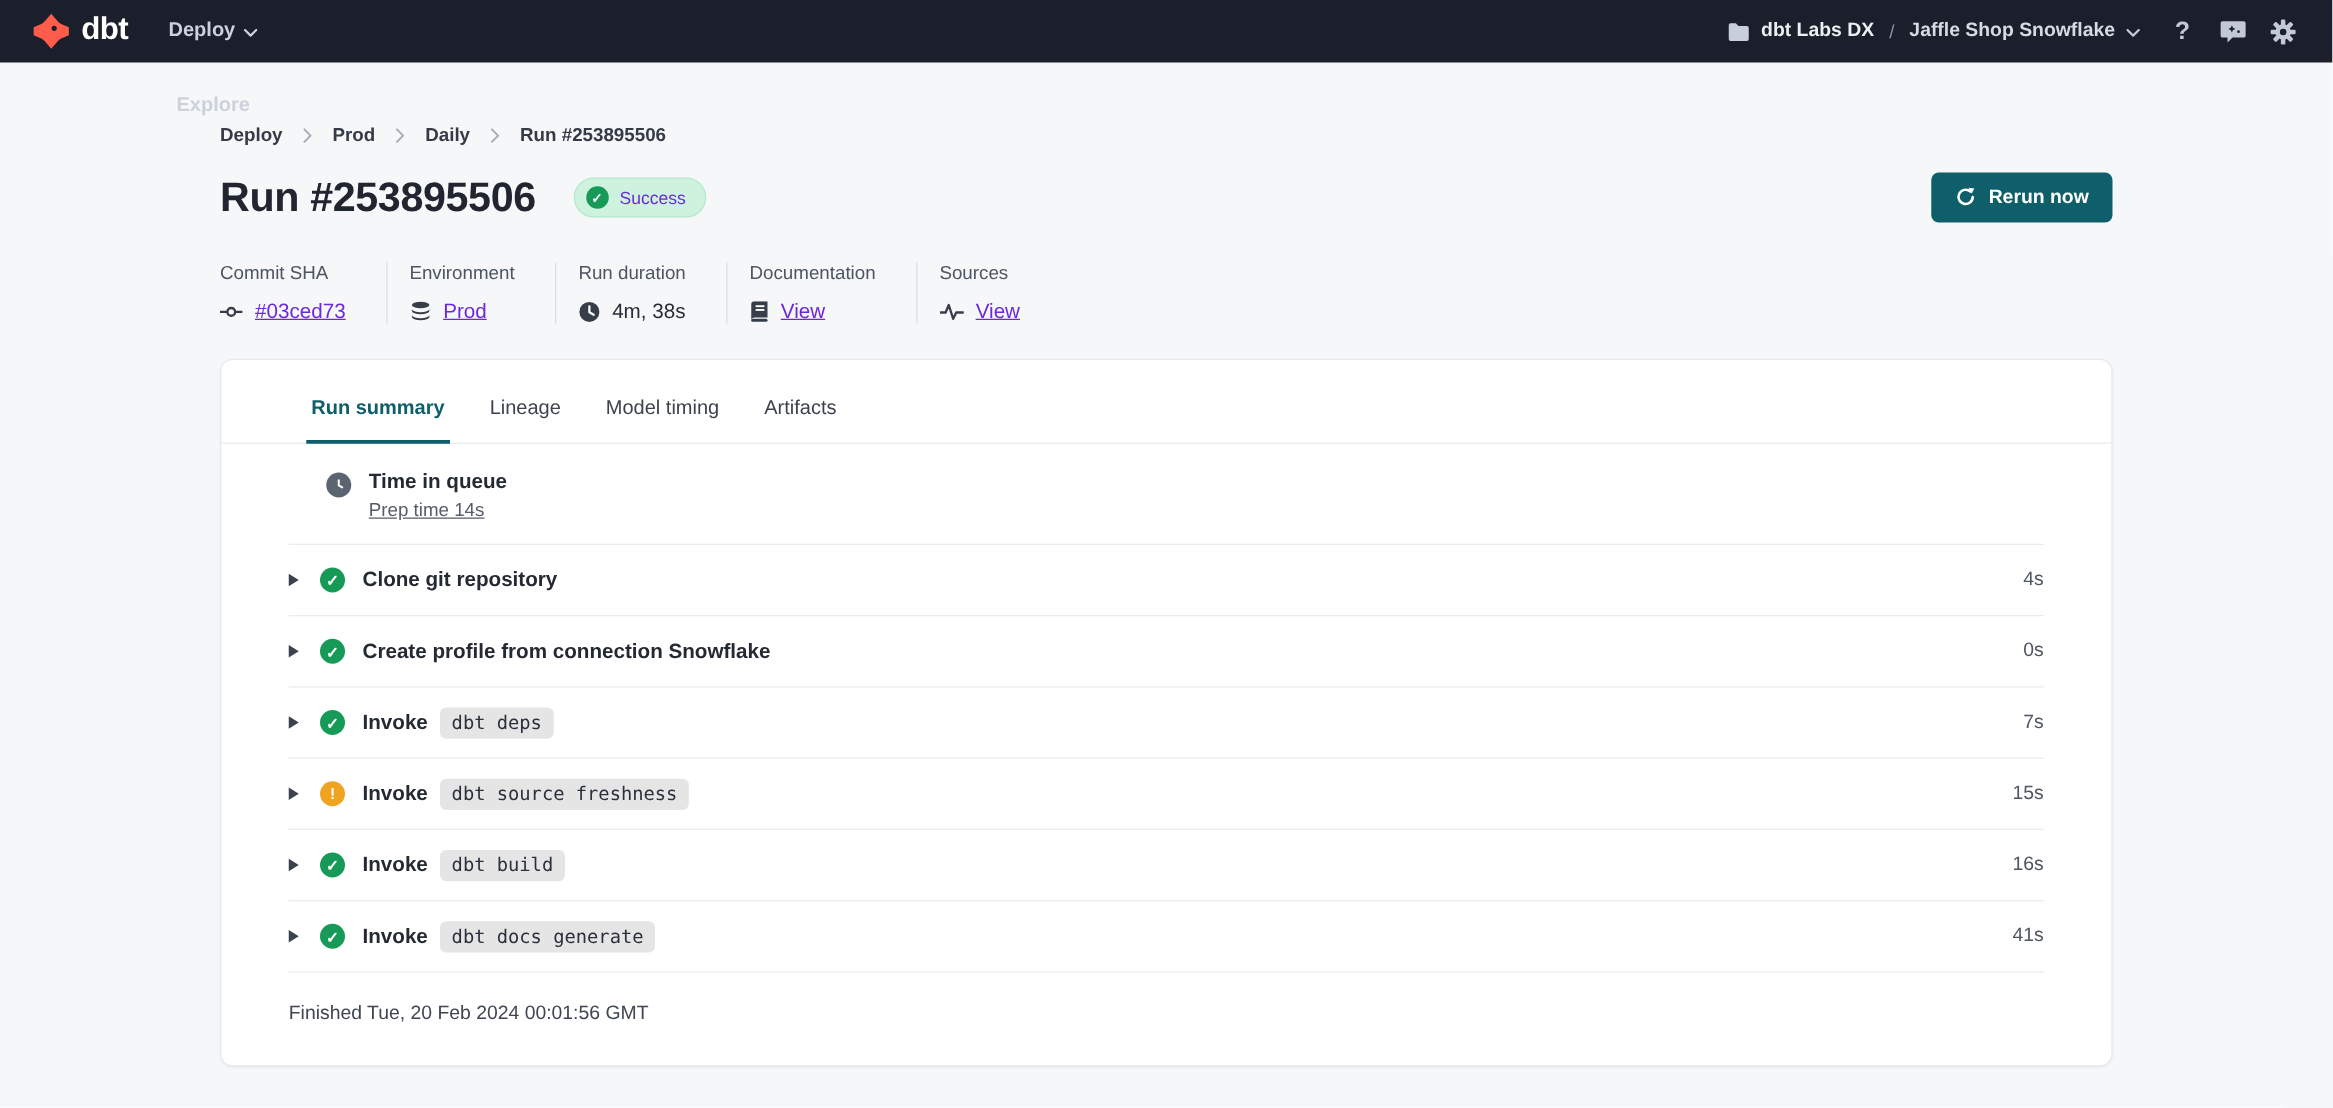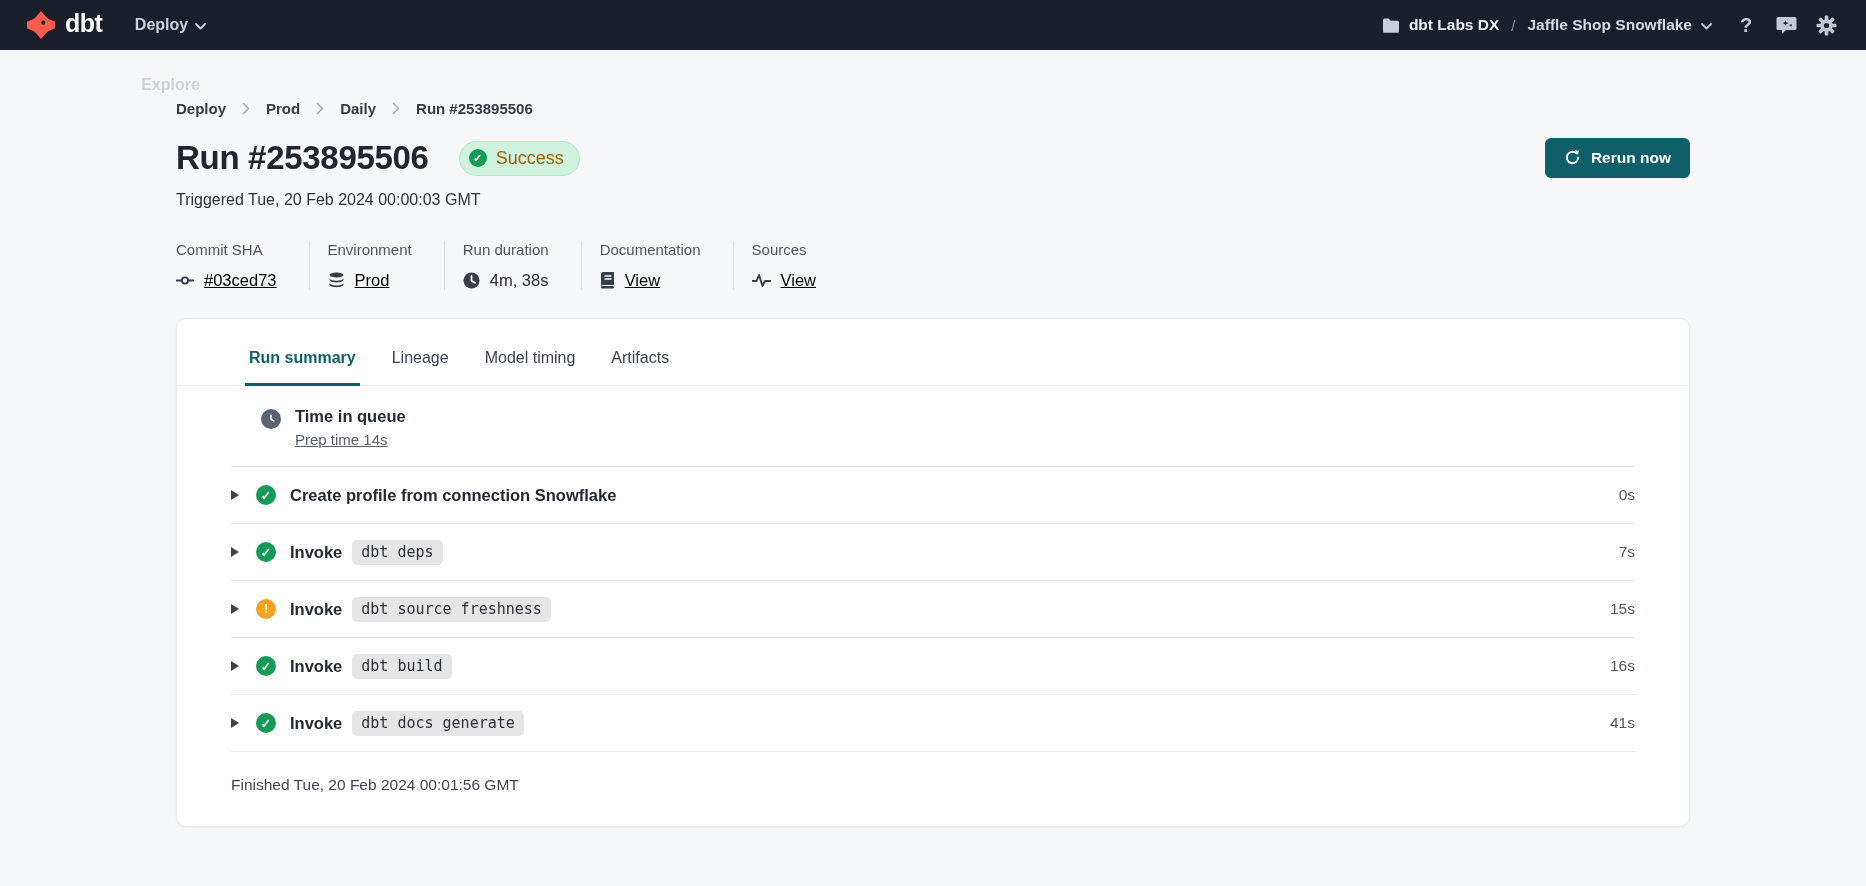--- a/index.html
+++ b/index.html
@@ -26,33 +26,33 @@
   .breadcrumb { display:flex; align-items:center; margin-top:50px; }
   .crumb { font-size:15px; font-weight:700; color:#343b46; cursor:pointer; }
   .crumb.current { cursor:default; }
   .crumb-sep { margin:0 16px; display:flex; align-items:center; color:#a6adb8; }
 
   .title-row { display:flex; align-items:center; margin-top:21px; }
   h1.run-title { font-size:33px; font-weight:700; color:#20252f; letter-spacing:-0.3px; }
   .badge { margin-left:30px; display:flex; align-items:center; gap:9px; background:#cff2de; border:1px solid #b4e9cc; border-radius:999px; padding:6px 15px 6px 9px; }
   .badge-dot { width:18px; height:18px; border-radius:50%; background:#179a57; color:#fff; display:flex; align-items:center; justify-content:center; font-size:11px; font-weight:700; }
   .badge-dot::after { content:"✓"; }
-  .badge-label { font-size:18px; color:#a16207; }
+  .badge-label { font-size:14px; color:#6d28d9; }
   .rerun-btn { margin-left:auto; display:flex; align-items:flex-start; gap:10px; background:#0e5f6a; color:#fff; border:none; border-radius:6px; padding:11px 19px; font-size:15.5px; font-weight:700; font-family:"Liberation Sans", sans-serif; cursor:pointer; }
 
   .triggered { margin-top:13px; font-size:16px; color:#2c323d; }
 
   
   .meta-row { display:flex; margin-top:32px; }
   .meta-cell { padding-right:32px; margin-right:18px; border-right:1px solid #dbdee3; }
   .meta-cell:last-child { border-right:none; }
   .meta-label { font-size:15px; color:#4d5563; margin-bottom:13px; }
   .meta-value { display:flex; align-items:center; gap:10px; font-size:16.5px; color:#272d38; font-weight:400; }
   .meta-value .micon { color:#373e4a; display:flex; align-items:center; }
-  a.meta-link { color:#000000; text-decoration:underline; cursor:pointer; }
+  a.meta-link { color:#6d28d9; text-decoration:underline; cursor:pointer; }
   .ql { color:#565e6a; text-decoration:underline; font-size:15px; cursor:pointer; }
 
   
   .card { margin-top:28px; background:#fff; border:1px solid #e7e9ed; border-radius:10px; box-shadow:0 1px 2px rgba(16,24,40,.05); padding-bottom:6px; }
   .tabs { display:flex; gap:28px; padding:30px 24px 0 68px; border-bottom:1px solid #e7e9ec;text-align:center; }
   .tab { padding:0 4px 16px; font-size:16px; color:#3c434e; cursor:pointer; border-bottom:3px solid transparent; margin-bottom:-1px; }
   .tab.active { color:#0e5f6a; font-weight:700; border-bottom-color:#0e5f6a; }
 
   .queue-row { margin:0 54px; padding:21px 0 17px 30px; display:flex; gap:14px; }
   .queue-icon { width:20px; height:20px; border-radius:50%; background:#5b6471; display:flex; align-items:center; justify-content:center; flex:none; margin-top:2px; }
@@ -179,21 +179,20 @@
     </div>
     <button class="rerun-btn">
       <svg width="17" height="17" viewBox="0 0 17 17">
         <path d="M14.2 8.5 a5.7 5.7 0 1 1 -1.9 -4.25" fill="none" stroke="#ffffff" stroke-width="2" stroke-linecap="round"></path>
         <polygon points="10.8,1.2 15.4,1.7 13.4,5.8" fill="#ffffff"></polygon>
       </svg>
       <span>Rerun now</span>
     </button>
   </div>
 
-  <div class="triggered">Triggered Tue, 20 Feb 2024 00:00:03 GMT</div>
 
   <div class="meta-row">
     <div class="meta-cell">
       <div class="meta-label">Commit SHA</div>
       <div class="meta-value">
         <span class="micon">
           <svg width="18" height="17" viewBox="0 0 18 17">
               <circle cx="9" cy="8.5" r="3.1" fill="none" stroke="currentColor" stroke-width="1.9"></circle>
               <line x1="0.5" y1="8.5" x2="5" y2="8.5" stroke="currentColor" stroke-width="1.9" stroke-linecap="round"></line>
               <line x1="13" y1="8.5" x2="17.5" y2="8.5" stroke="currentColor" stroke-width="1.9" stroke-linecap="round"></line>
@@ -268,20 +267,26 @@
         <svg width="12" height="12" viewBox="0 0 12 12">
             <polyline points="6,2.2 6,6.3 8.8,7.9" fill="none" stroke="#ffffff" stroke-width="1.6" stroke-linecap="round" stroke-linejoin="round"></polyline>
           </svg>
       </span>
       <div>
         <div class="queue-title">Time in queue</div>
         <div class="queue-link-wrap"><a class="ql">Prep time 14s</a></div>
       </div>
     </div>
 
+    <div class="step-row">
+      <span class="tri"></span>
+      <span class="status-dot success"></span>
+      <span class="step-title">Clone git repository</span>
+      <span class="duration">4s</span>
+    </div>
 
     <div class="step-row">
       <span class="tri"></span>
       <span class="status-dot success"></span>
       <span class="step-title">Create profile from connection Snowflake</span>
       <span class="duration">0s</span>
     </div>
 
     <div class="step-row">
       <span class="tri"></span>

